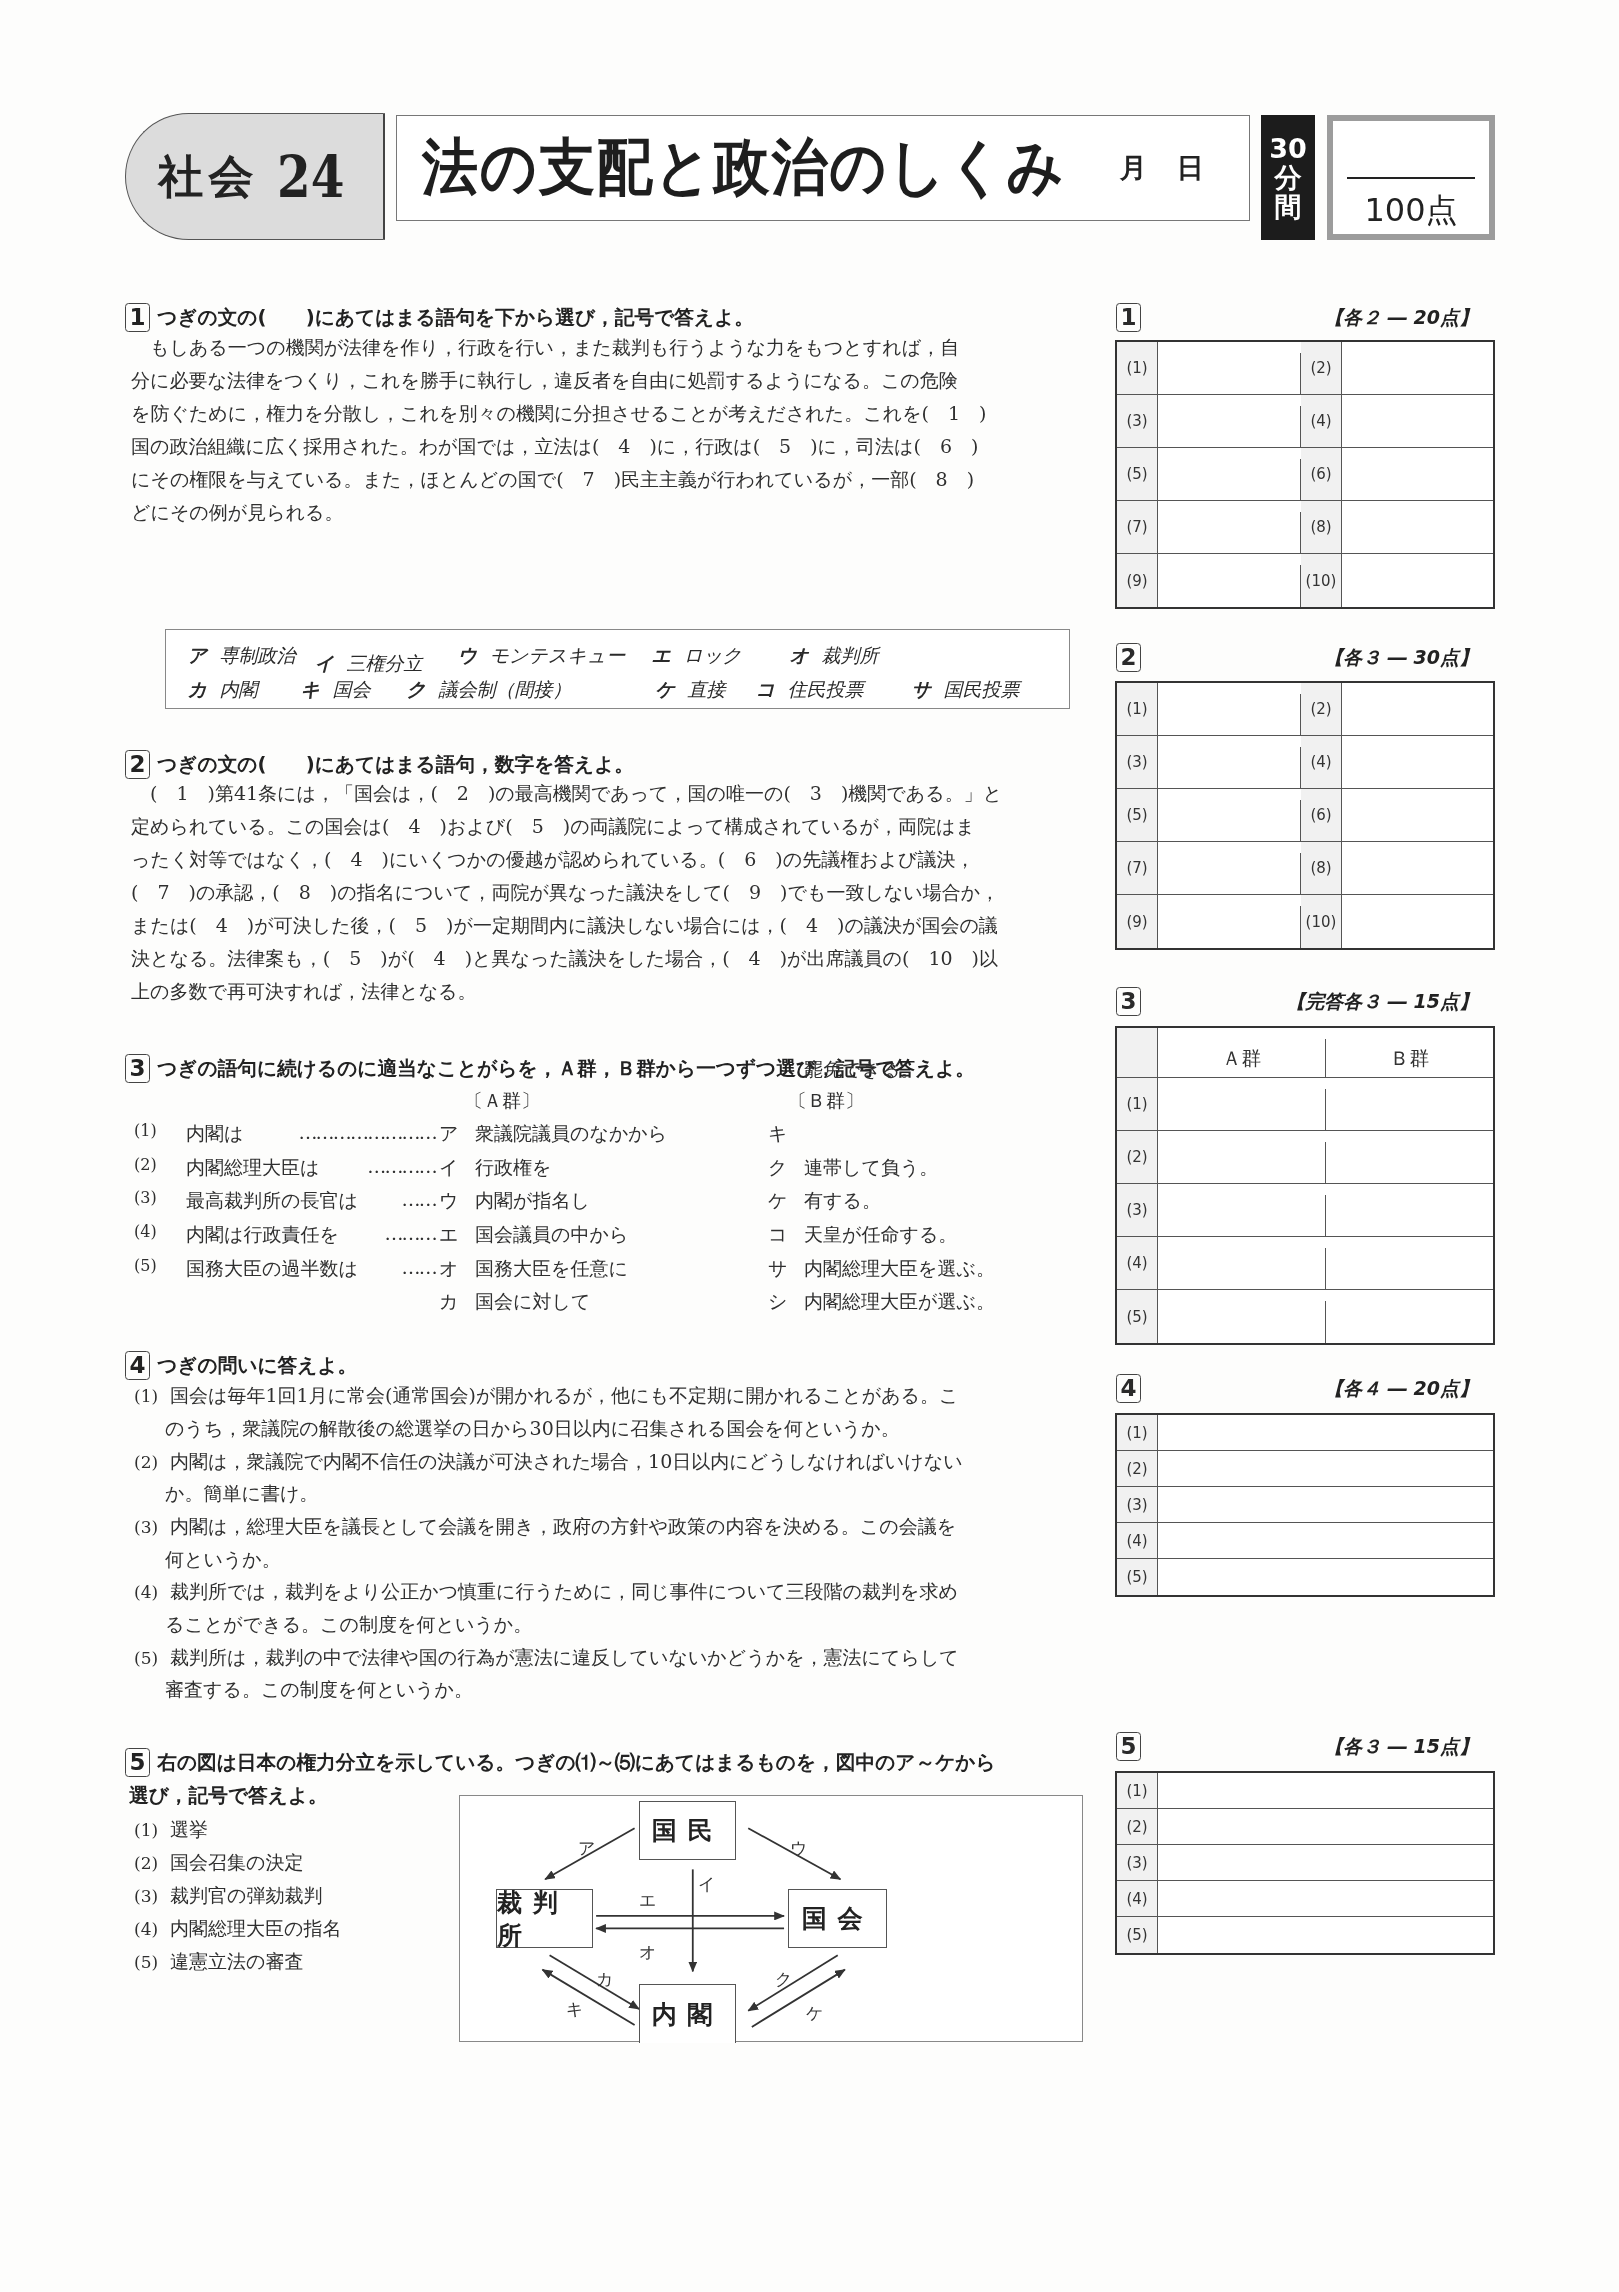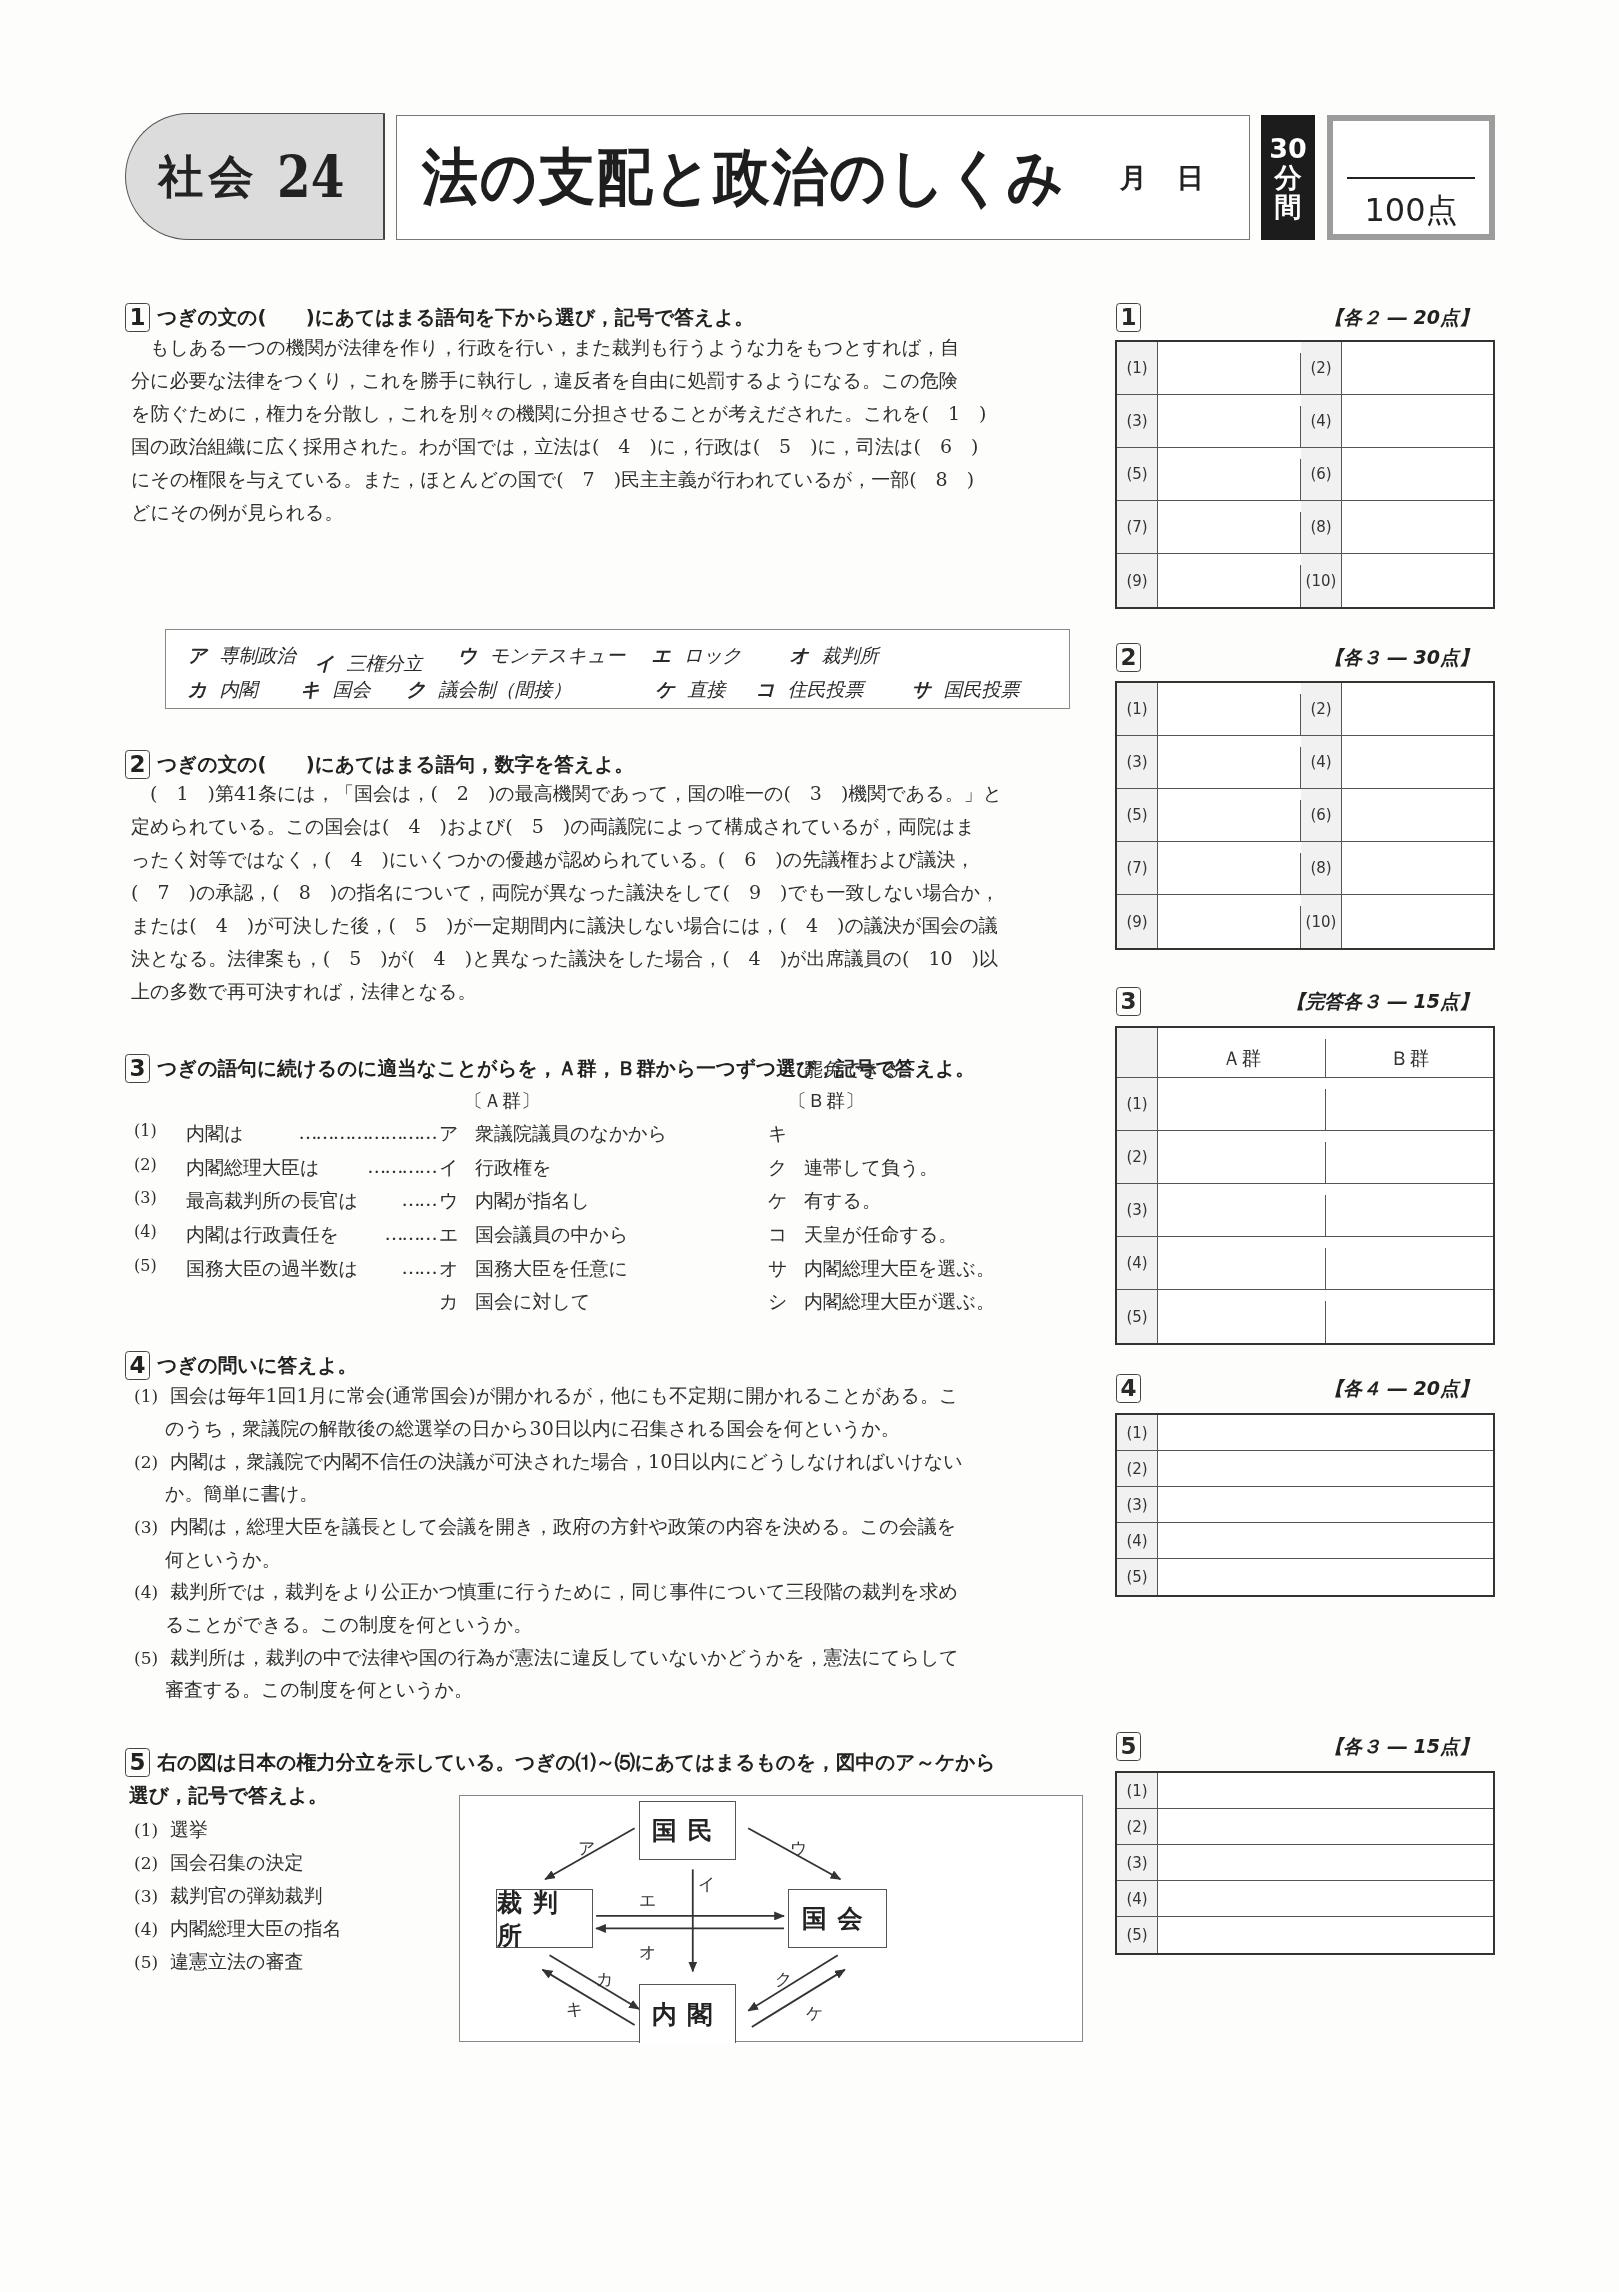--- a/index.html
+++ b/index.html
@@ -12,21 +12,21 @@
   
   .hdr-subject {
     position: absolute; left: 125px; top: 113px; width: 260px; height: 127px;
     background: #dcdcdc; border: 1.8px solid #555; border-radius: 72px 0 0 72px;
     box-sizing: border-box; display: flex; align-items: center; justify-content: center;
     border-right: 2.7px solid #444;
   }
   .hdr-subject .subj { font-family: "DejaVu Sans", sans-serif; font-weight: bold; font-size: 45px; color: #222; letter-spacing: 5.4px; }
   .hdr-subject .num { font-family: "DejaVu Serif", serif; font-weight: bold; font-size: 57px; color: #222; margin-left: 12.5px; transform: scaleX(0.85); display: inline-block; }
   .hdr-title {
-    position: absolute; left: 396px; top: 115px; width: 854px; height: 125px;
+    position: absolute; left: 396px; top: 115px; width: 854px; height: 106px;
     border: 1.8px solid #777; box-sizing: border-box; background: #fff;
     display: flex; align-items: center;
   }
   .hdr-title .title { font-family: "DejaVu Serif", serif; font-size: 56px; color: #1e1e1e; margin-left: 25px; letter-spacing: 1.8px; font-weight: bold; transform: scaleY(1.1); display: inline-block; }
   .hdr-title .md { font-family: "DejaVu Sans", sans-serif; font-weight: bold; font-size: 27px; margin-left: 54px; color: #222; }
   .hdr-title .md span { display: inline-block; width: 57px; }
   .hdr-time {
     position: absolute; left: 1261px; top: 115px; width: 54px; height: 125px;
     background: #1c1c1c; color: #fff; display: flex; flex-direction: column;
     align-items: center; justify-content: center; font-family: "DejaVu Sans", sans-serif;

